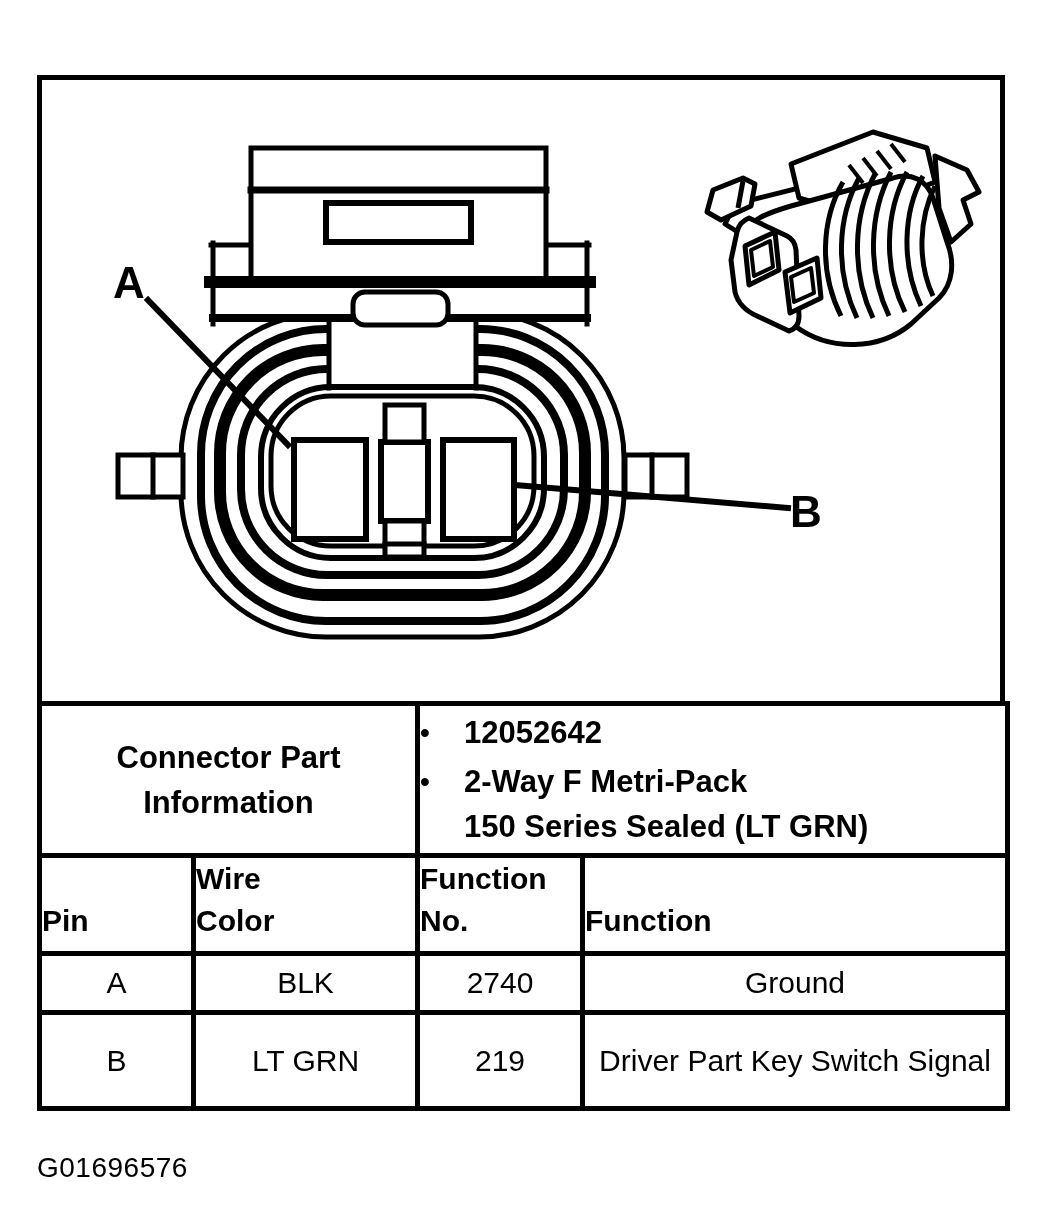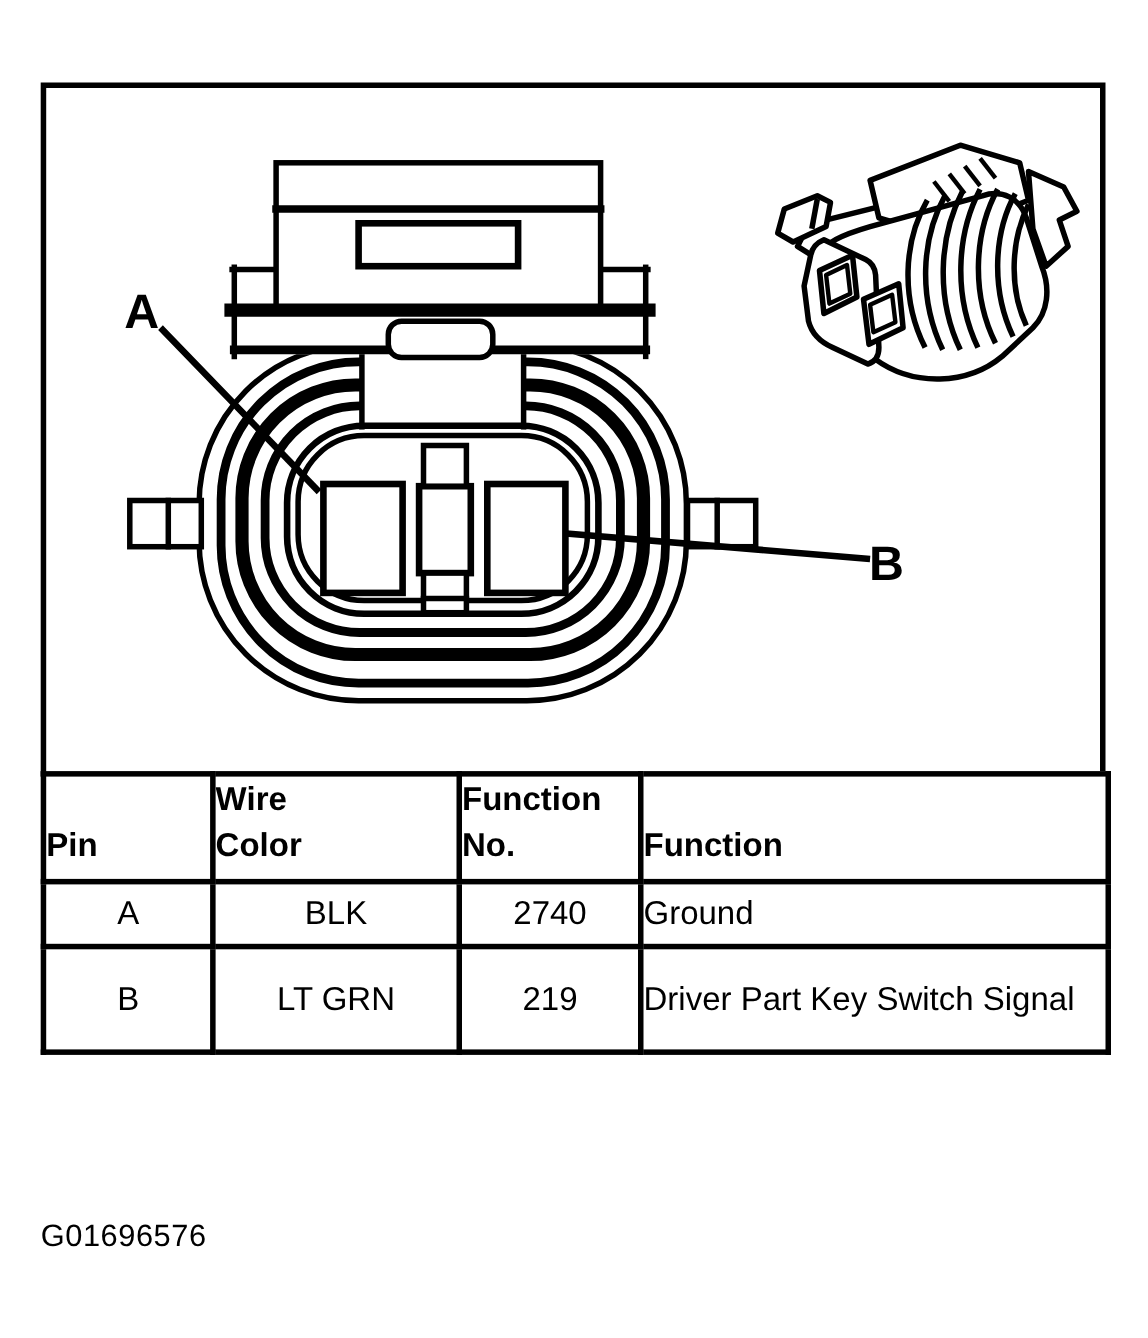--- a/index.html
+++ b/index.html
@@ -30,25 +30,25 @@
     padding:10px 8px 6px 72px;vertical-align:middle;
   }
   .bullet-item{display:flex;align-items:flex-start;margin:4px 0;}
   .bullet{width:44px;flex:0 0 44px;font-size:28px;}
   .parts-table th{
     font-weight:bold;font-size:30px;line-height:42px;text-align:left;
     vertical-align:bottom;padding-bottom:9px;
   }
   .cell-center{text-align:center;font-size:30px;font-weight:normal;}
   .cell-left{
-    text-align:left;font-size:30px;font-weight:normal;line-height:38px;
+    text-align:center;font-size:30px;font-weight:normal;line-height:38px;
     padding-left:14px;padding-right:8px;
   }
   .figure-id{
-    position:absolute;left:37px;top:1108px;font-size:28px;font-weight:normal;
+    position:absolute;left:37px;top:1152px;font-size:28px;font-weight:normal;
     letter-spacing:0.5px;
   }
 </style>
 </head>
 <body>
 
 <div class="page">
 
   <div class="figure-box">
     <svg viewBox="0 0 958 621">
@@ -157,20 +157,35 @@
   </div>
 
   <table class="parts-table">
     <colgroup>
       <col style="width:154px">
         <col style="width:224px">
         <col style="width:165px">
         <col style="width:425px">
     </colgroup>
     <tbody>
+        <tr style="height:148px">
+      <td colspan="2" class="info-label pre">Connector Part
+Information</td>
+      <td colspan="2" class="info-content">
+        <div class="bullet-item">
+          <span class="bullet">•</span>
+          <span class="pre">12052642</span>
+        </div>
+        <div class="bullet-item">
+          <span class="bullet">•</span>
+          <span class="pre">2-Way F Metri-Pack
+150 Series Sealed (LT GRN)</span>
+        </div>
+      </td>
+    </tr>
     <tr style="height:89px">
       <th class="pre">Pin</th>
       <th class="pre">Wire
 Color</th>
       <th class="pre">Function
 No.</th>
       <th class="pre">Function</th>
     </tr>
     <tr style="height:59px">
       <td class="cell-center">A</td>

